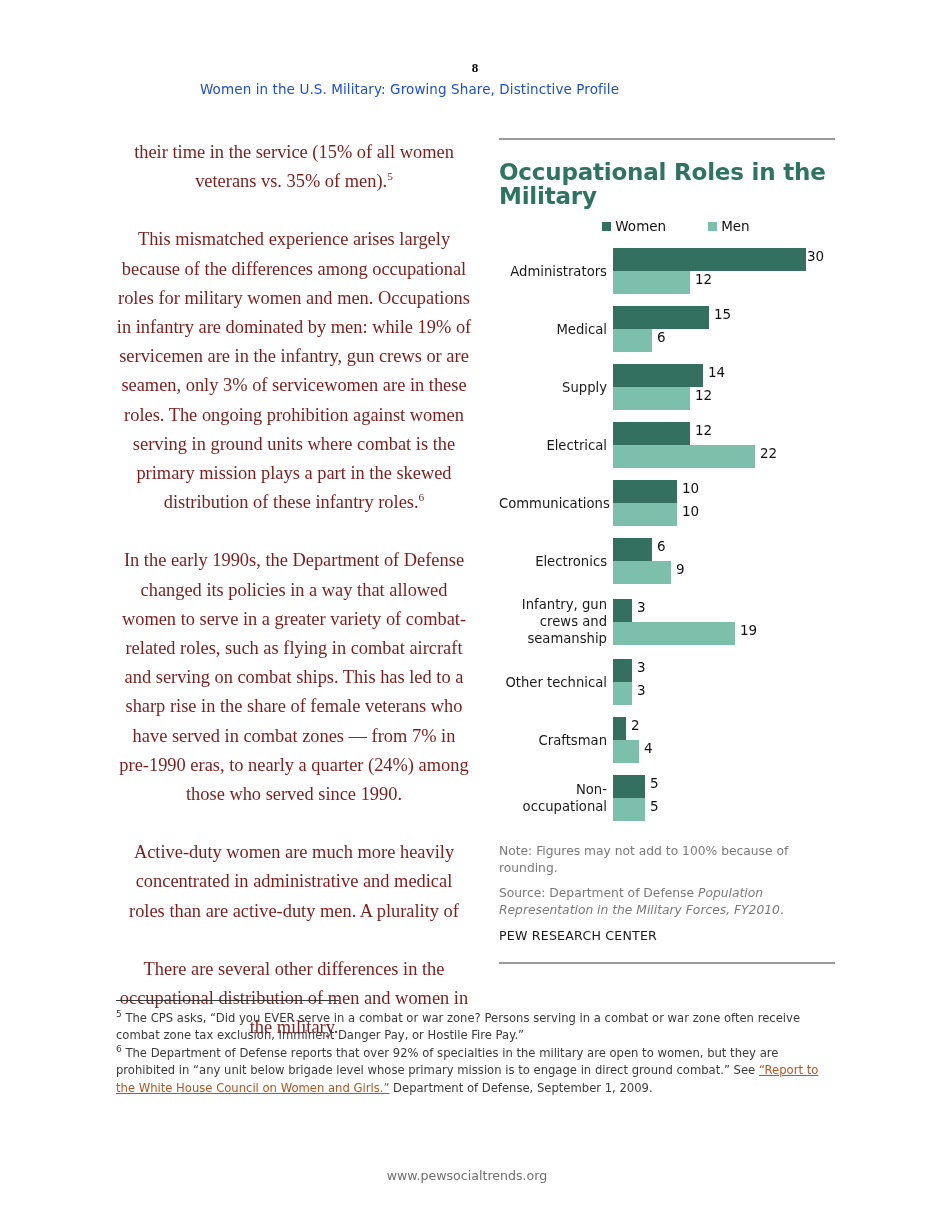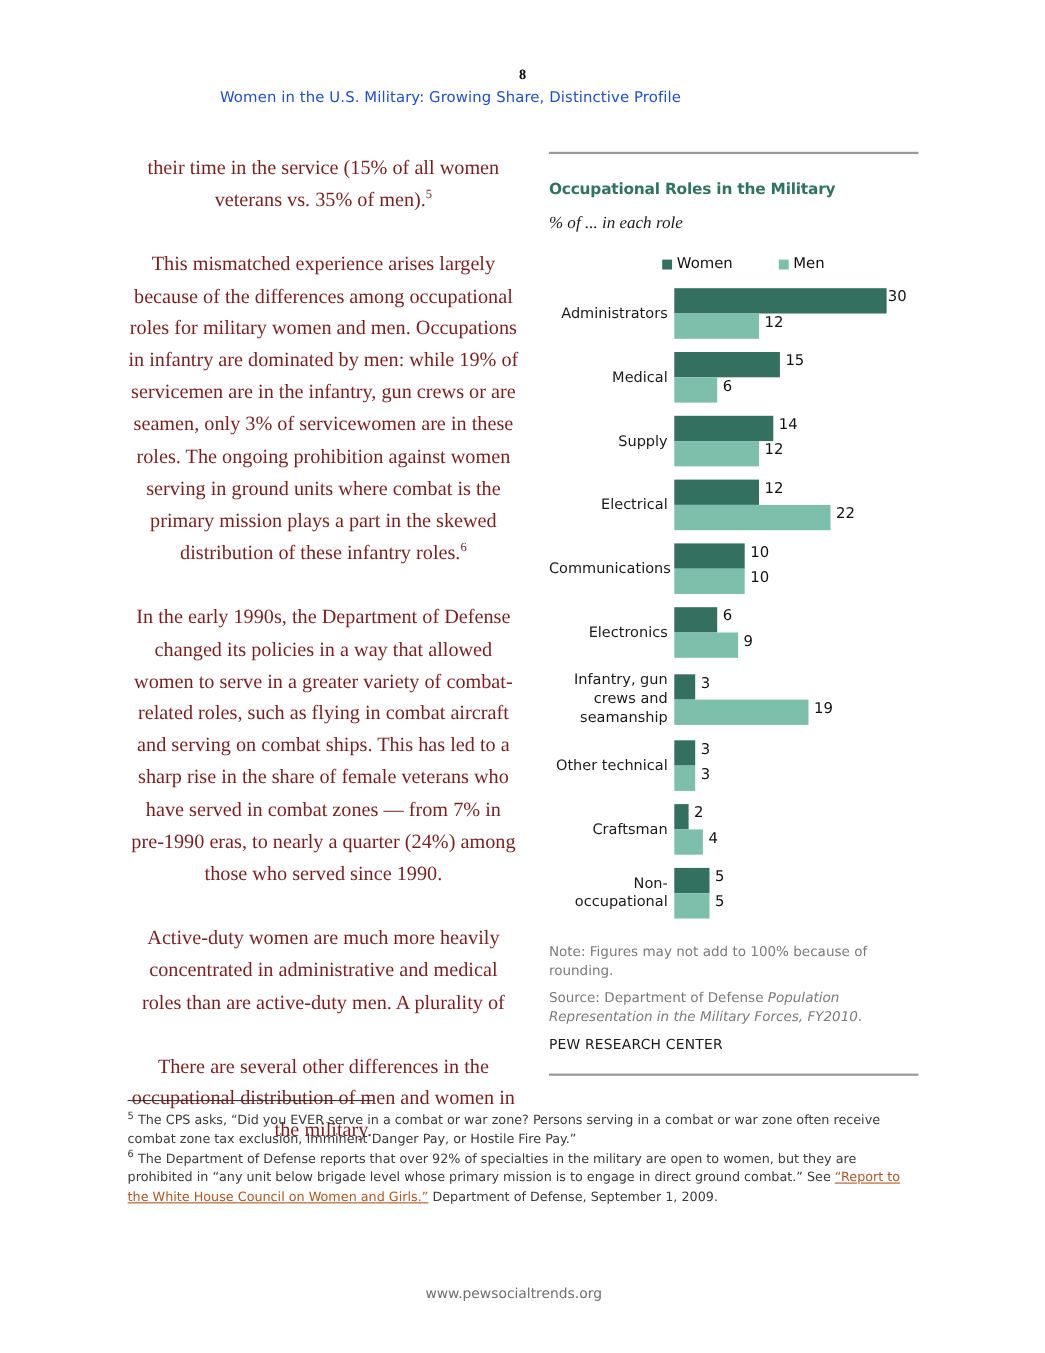--- a/index.html
+++ b/index.html
@@ -74,21 +74,21 @@
     margin-bottom: 20px;
   }
   .rule-bottom {
     height: 0;
     border-top: 2px solid #9a9a9a;
     margin-top: 17px;
   }
   .chart-title {
     font-family: "DejaVu Sans", sans-serif;
     font-weight: bold;
-    font-size: 14px;
+    font-size: 23px;
     color: #2e7461;
     letter-spacing: -0.2px;
     line-height: 24px;
     margin-bottom: 10px;
   }
   .chart-subtitle {
     font-family: "Liberation Serif", serif;
     font-style: italic;
     font-size: 15.5px;
     color: #1a1a1a;
@@ -239,21 +239,20 @@
     <p>In the early 1990s, the Department of Defense changed its policies in a way that allowed women to serve in a greater variety of combat-related roles, such as flying in combat aircraft and serving on combat ships. This has led to a sharp rise in the share of female veterans who have served in combat zones — from 7% in pre-1990 eras, to nearly a quarter (24%) among those who served since 1990.</p>
     <p>Active-duty women are much more heavily concentrated in administrative and medical roles than are active-duty men. A plurality of</p>
     <p>There are several other differences in the occupational distribution of men and women in the military.</p>
   </div>
 
   <div class="chart-panel">
 
     <div class="rule-top"></div>
 
     <div class="chart-title">Occupational Roles in the Military</div>
-    <div class="chart-subtitle">% of ... in each role</div>
 
     <div class="legend">
       <div class="legend-item">
         <span class="legend-swatch sw-women"></span>
         <span>Women</span>
       </div>
       <div class="legend-item">
         <span class="legend-swatch sw-men"></span>
         <span>Men</span>
       </div>

